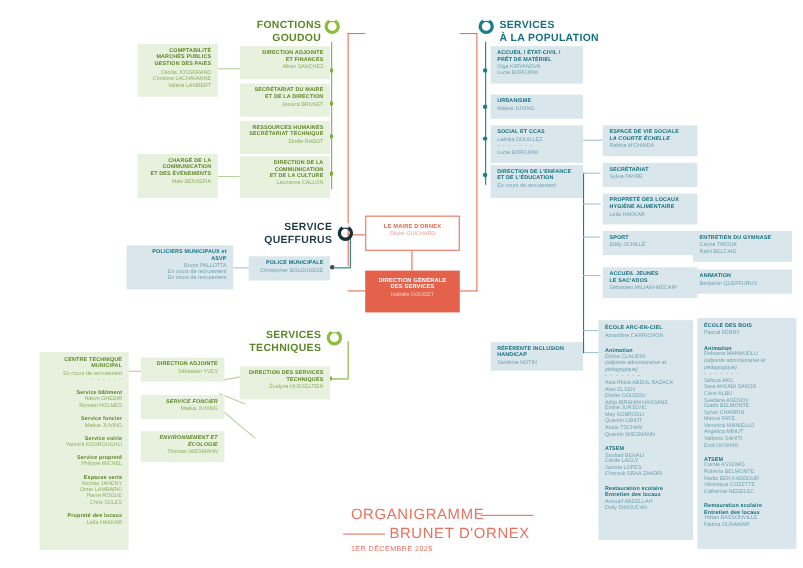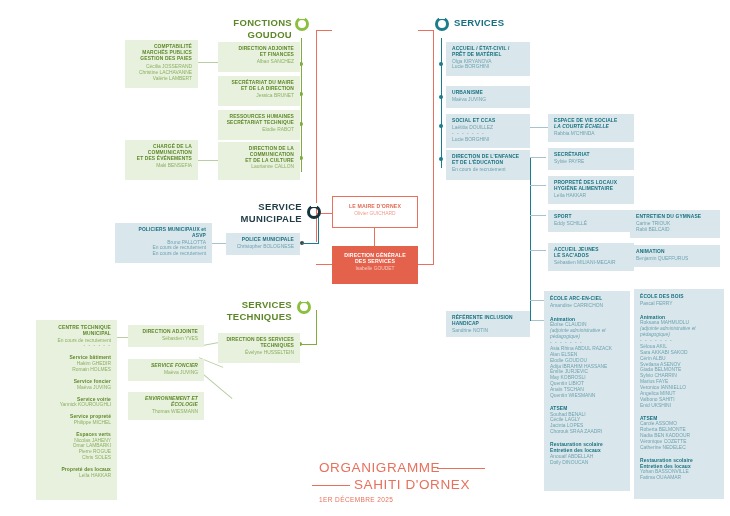--- a/index.html
+++ b/index.html
@@ -122,27 +122,28 @@
 
   <div class="sect green ral" style="left:190px;top:17px;width:90px;">
     <div>FONCTIONS</div>
     <div>GOUDOU</div>
   </div>
   <div class="ring green" style="left:283px;top:17px;width:14px;height:14px;"></div>
   <div class="ringnotch" style="left:287px;top:15px;width:6px;height:4px;"></div>
 
   <div class="sect blue lal" style="left:442px;top:17px;width:160px;">
     <div>SERVICES</div>
+    <div>À LA POPULATION</div>
   </div>
   <div class="ring blue" style="left:423px;top:17px;width:14px;height:14px;"></div>
   <div class="ringnotch" style="left:427px;top:15px;width:6px;height:4px;"></div>
 
   <div class="sect" style="left:210px;top:201px;width:80px;text-align:right;color:#1f3c46;">
     <div>SERVICE</div>
-    <div>MUNICIPALE</div>
+    <div>QUEFFURUS</div>
   </div>
   <div class="ring blue" style="left:295px;top:205px;width:14px;height:14px;border-color:#14333c;"></div>
   <div class="ringnotch" style="left:299px;top:203px;width:6px;height:4px;"></div>
 
   <div class="sect green ral" style="left:200px;top:299px;width:80px;">
     <div>SERVICES</div>
     <div>TECHNIQUES</div>
   </div>
   <div class="ring green" style="left:285px;top:300px;width:14px;height:14px;"></div>
   <div class="ringnotch" style="left:289px;top:298px;width:6px;height:4px;"></div>
@@ -414,18 +415,18 @@
 
   <div class="box g ral" style="left:206px;top:333px;width:82px;height:30px;">
     <div class="ttl t7">DIRECTION DES SERVICES</div>
     <div class="ttl t7">TECHNIQUES</div>
     <div class="nm t7" style="margin-top:1px;">Évelyne HUSSELTEIN</div>
   </div>
 
   <div id="footer">
     <div class="l1">ORGANIGRAMME</div>
     <div class="frule" style="left:125px;top:8px;width:48px;"></div>
-    <div class="l2">SAHITI D'ORNEX</div>
+    <div class="l2">BRUNET D'ORNEX</div>
     <div class="frule" style="left:0px;top:25px;width:38px;"></div>
     <div class="date">1ER DÉCEMBRE 2025</div>
   </div>
 
 </div>
 
 </body></html>

